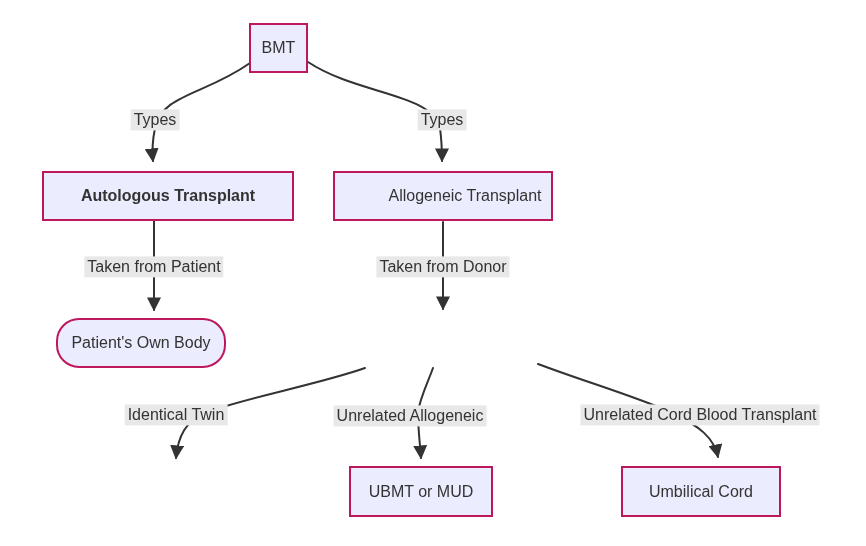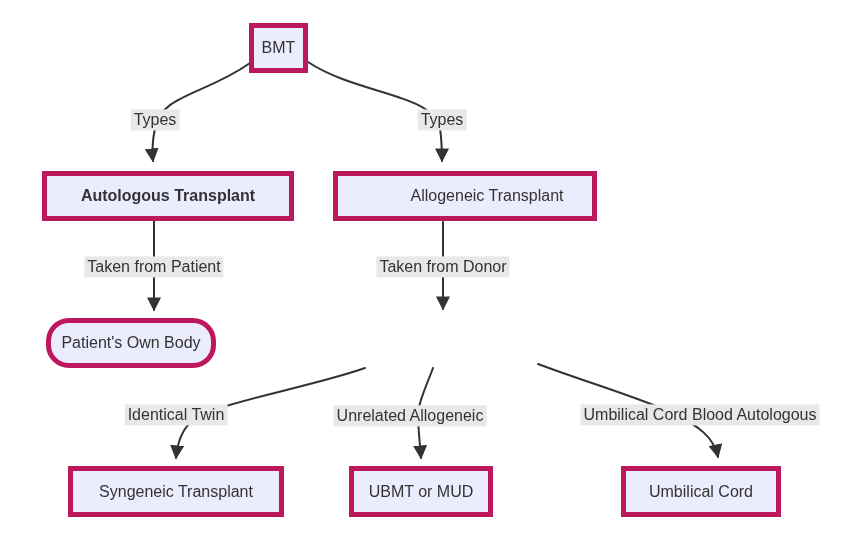--- a/index.html
+++ b/index.html
@@ -25,21 +25,21 @@
   .edge {
     fill: none;
     stroke: #333333;
     stroke-width: 2px;
     stroke-linecap: round;
   }
   .node {
     position: absolute;
     box-sizing: border-box;
     background: #ECECFF;
-    border: 5px solid #be185d;
+    border: 2px solid #be185d;
     color: #333333;
     font-size: 16px;
     display: flex;
     align-items: center;
     justify-content: center;
     text-align: center;
     white-space: nowrap;
   }
   .edge-label {
     position: absolute;
@@ -47,22 +47,22 @@
     background: #e8e8e8;
     color: #333333;
     font-size: 16px;
     line-height: 1.2;
     padding: 1px 3px;
     white-space: nowrap;
   }
   
   .n-bmt  { left: 249px; top: 23px;  width: 59px;  height: 50px; }
   .n-auto { left: 42px;  top: 171px; width: 252px; height: 50px; font-weight: bold; }
-  .n-allo { left: 333px; top: 171px; width: 264px; height: 50px; padding-left: 44px; }
-  .n-pob  { left: 46px;  top: 318px; width: 170px; height: 50px; border-radius: 23px; }
+  .n-allo { left: 333px; top: 171px; width: 220px; height: 50px; padding-left: 44px; }
+  .n-pob  { left: 56px;  top: 318px; width: 170px; height: 50px; border-radius: 23px; }
   .n-hla  { left: 343px; top: 317px; width: 200px; height: 50px; }
   .n-syn  { left: 68px;  top: 466px; width: 216px; height: 51px; }
   .n-ubmt { left: 349px; top: 466px; width: 144px; height: 51px; }
   .n-umb  { left: 621px; top: 466px; width: 160px; height: 51px; }
   
   .l-types-l { left: 155px; top: 120px; }
   .l-types-r { left: 442px; top: 120px; }
   .l-tfp     { left: 154px; top: 267px; }
   .l-tfd     { left: 443px; top: 267px; }
   .l-it      { left: 176px; top: 415px; }
@@ -88,23 +88,22 @@
     <path class="edge" marker-end="url(#arrowhead)" d="M 433 368 C 428 382, 420 398, 418 412 C 418 430, 420 443, 421 458"></path>
     <path class="edge" marker-end="url(#arrowhead)" d="M 538 364 C 583 381, 640 398, 670 412 C 700 426, 714 438, 718 457"></path>
   </svg>
 
   <div class="edge-label l-types-l">Types</div>
   <div class="edge-label l-types-r">Types</div>
   <div class="edge-label l-tfp">Taken from Patient</div>
   <div class="edge-label l-tfd">Taken from Donor</div>
   <div class="edge-label l-it">Identical Twin</div>
   <div class="edge-label l-ut">Unrelated Allogeneic</div>
-  <div class="edge-label l-ucbt">Umbilical Cord Blood Autologous</div>
+  <div class="edge-label l-ucbt">Unrelated Cord Blood Transplant</div>
 
   <div class="node n-bmt">BMT</div>
   <div class="node n-auto">Autologous Transplant</div>
   <div class="node n-allo">Allogeneic Transplant</div>
   <div class="node n-pob">Patient's Own Body</div>
-  <div class="node n-syn">Syngeneic Transplant</div>
   <div class="node n-ubmt">UBMT or MUD</div>
   <div class="node n-umb">Umbilical Cord</div>
 
 </div>
 
 </body></html>

